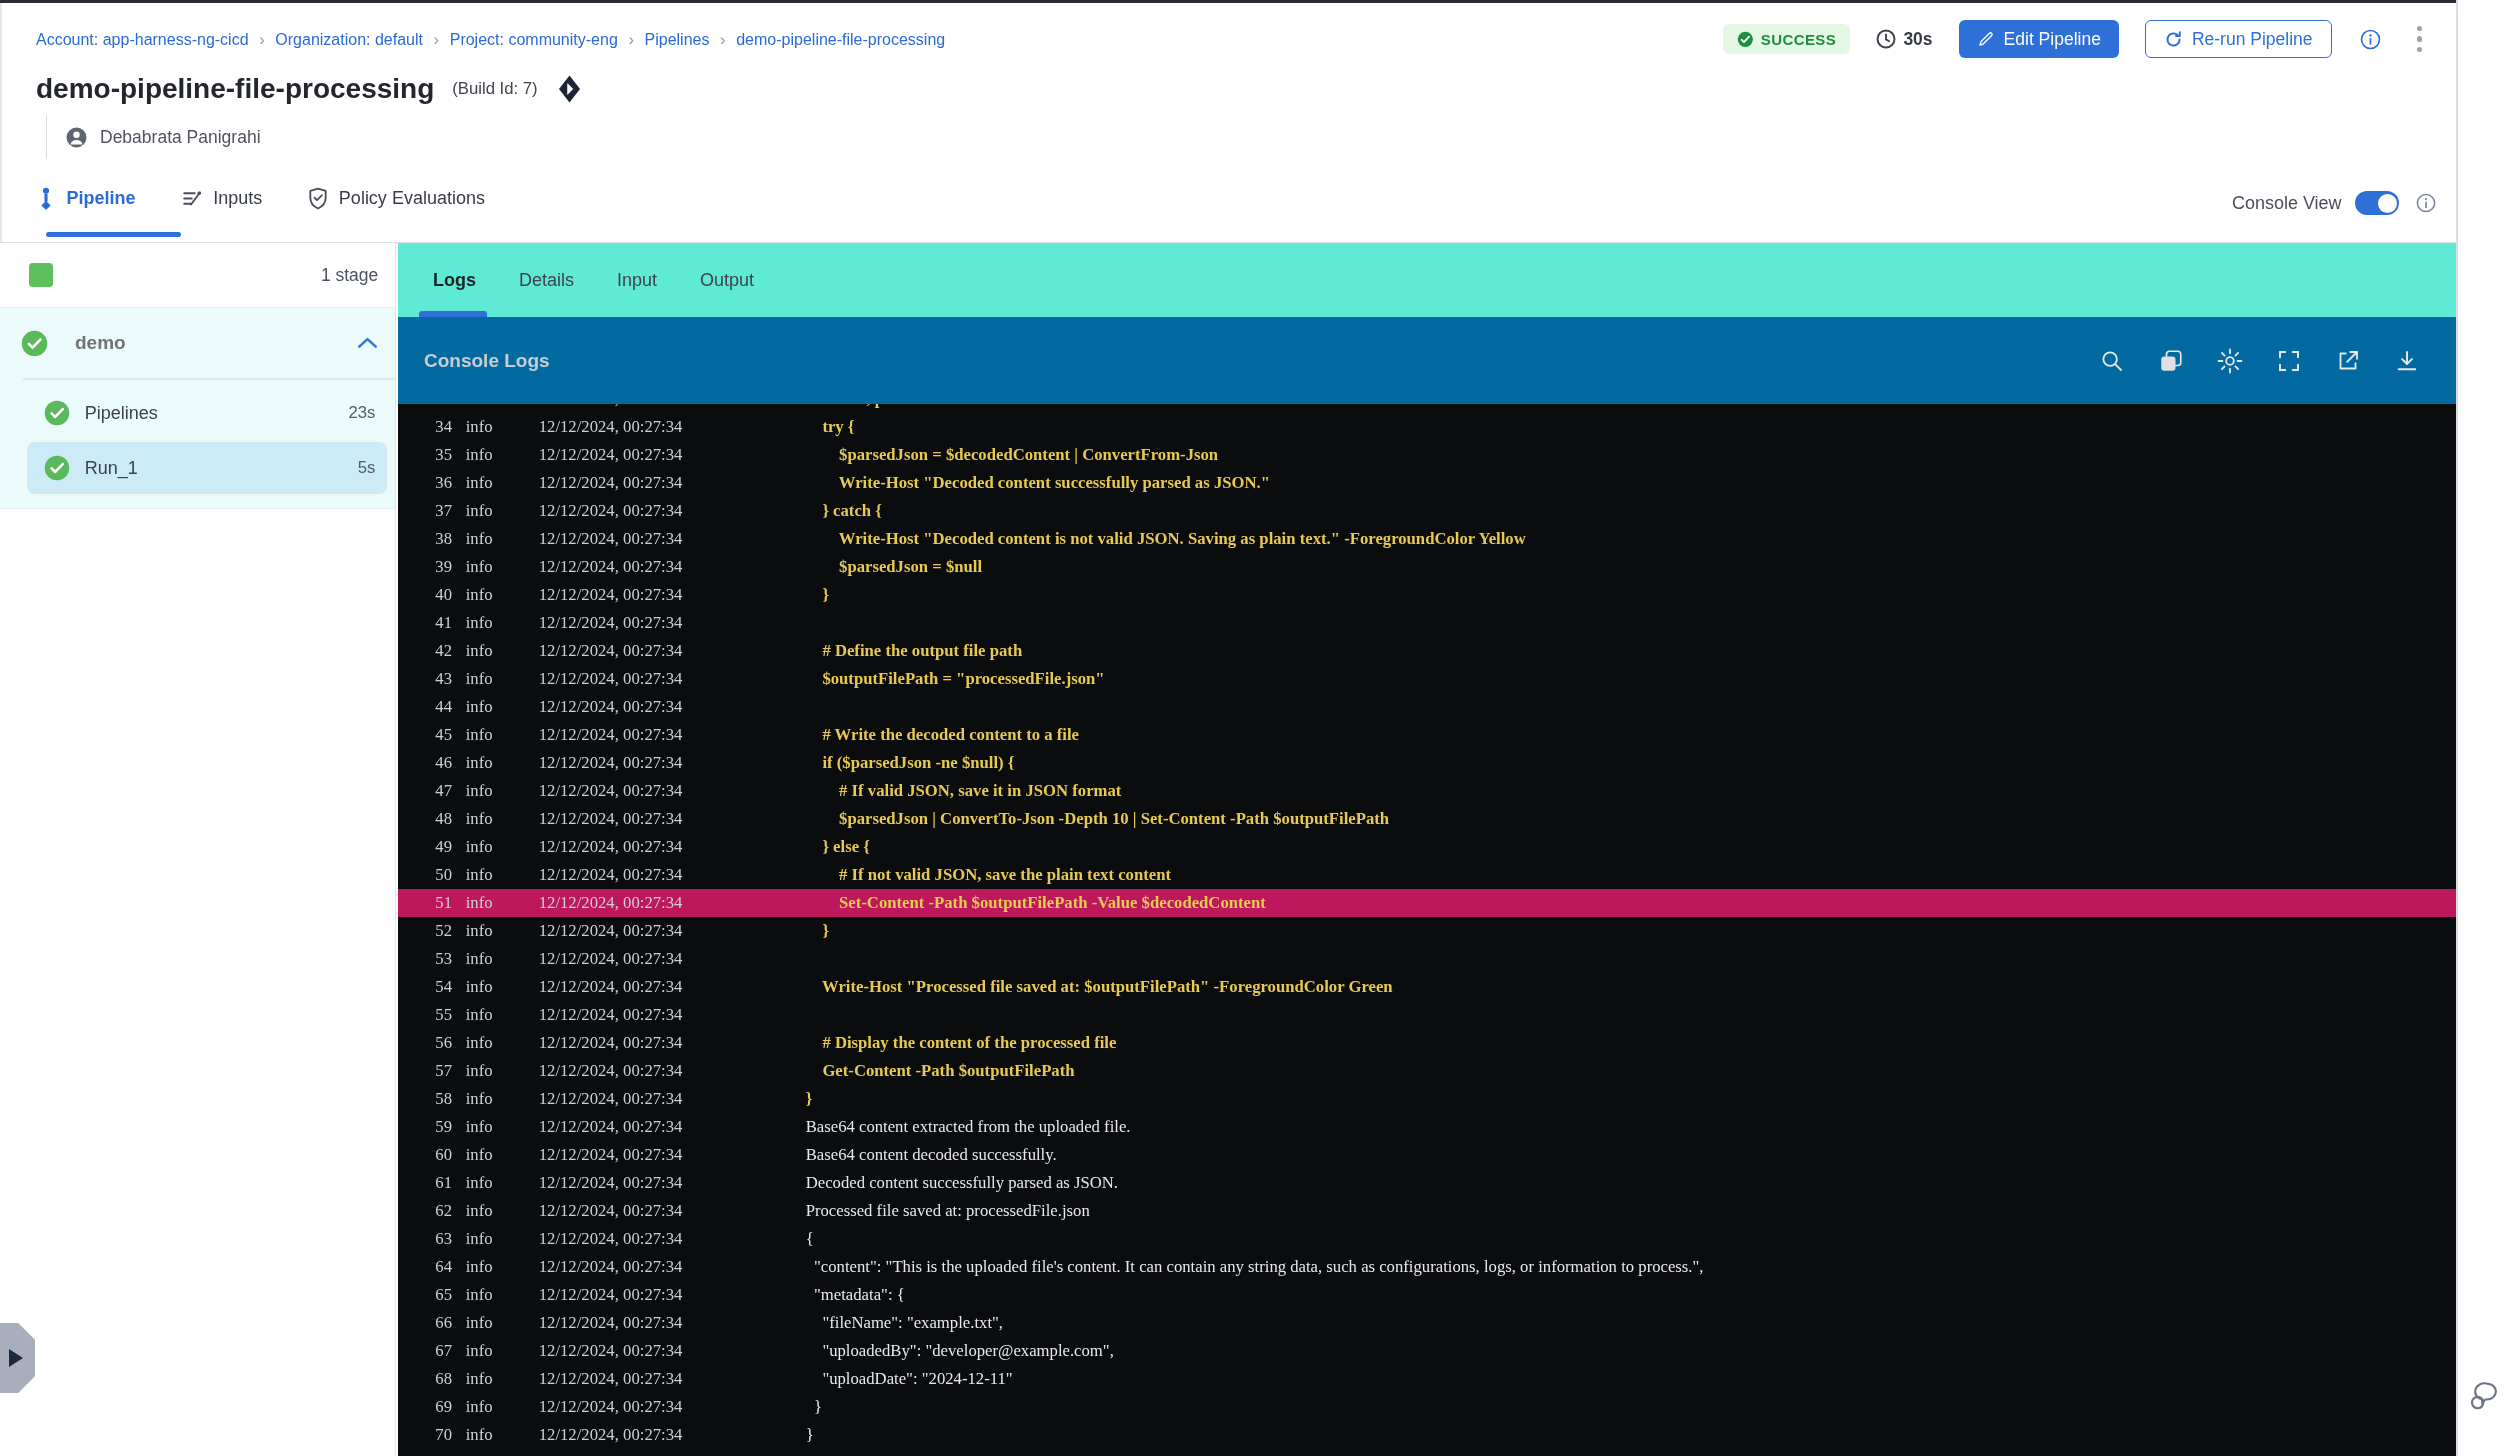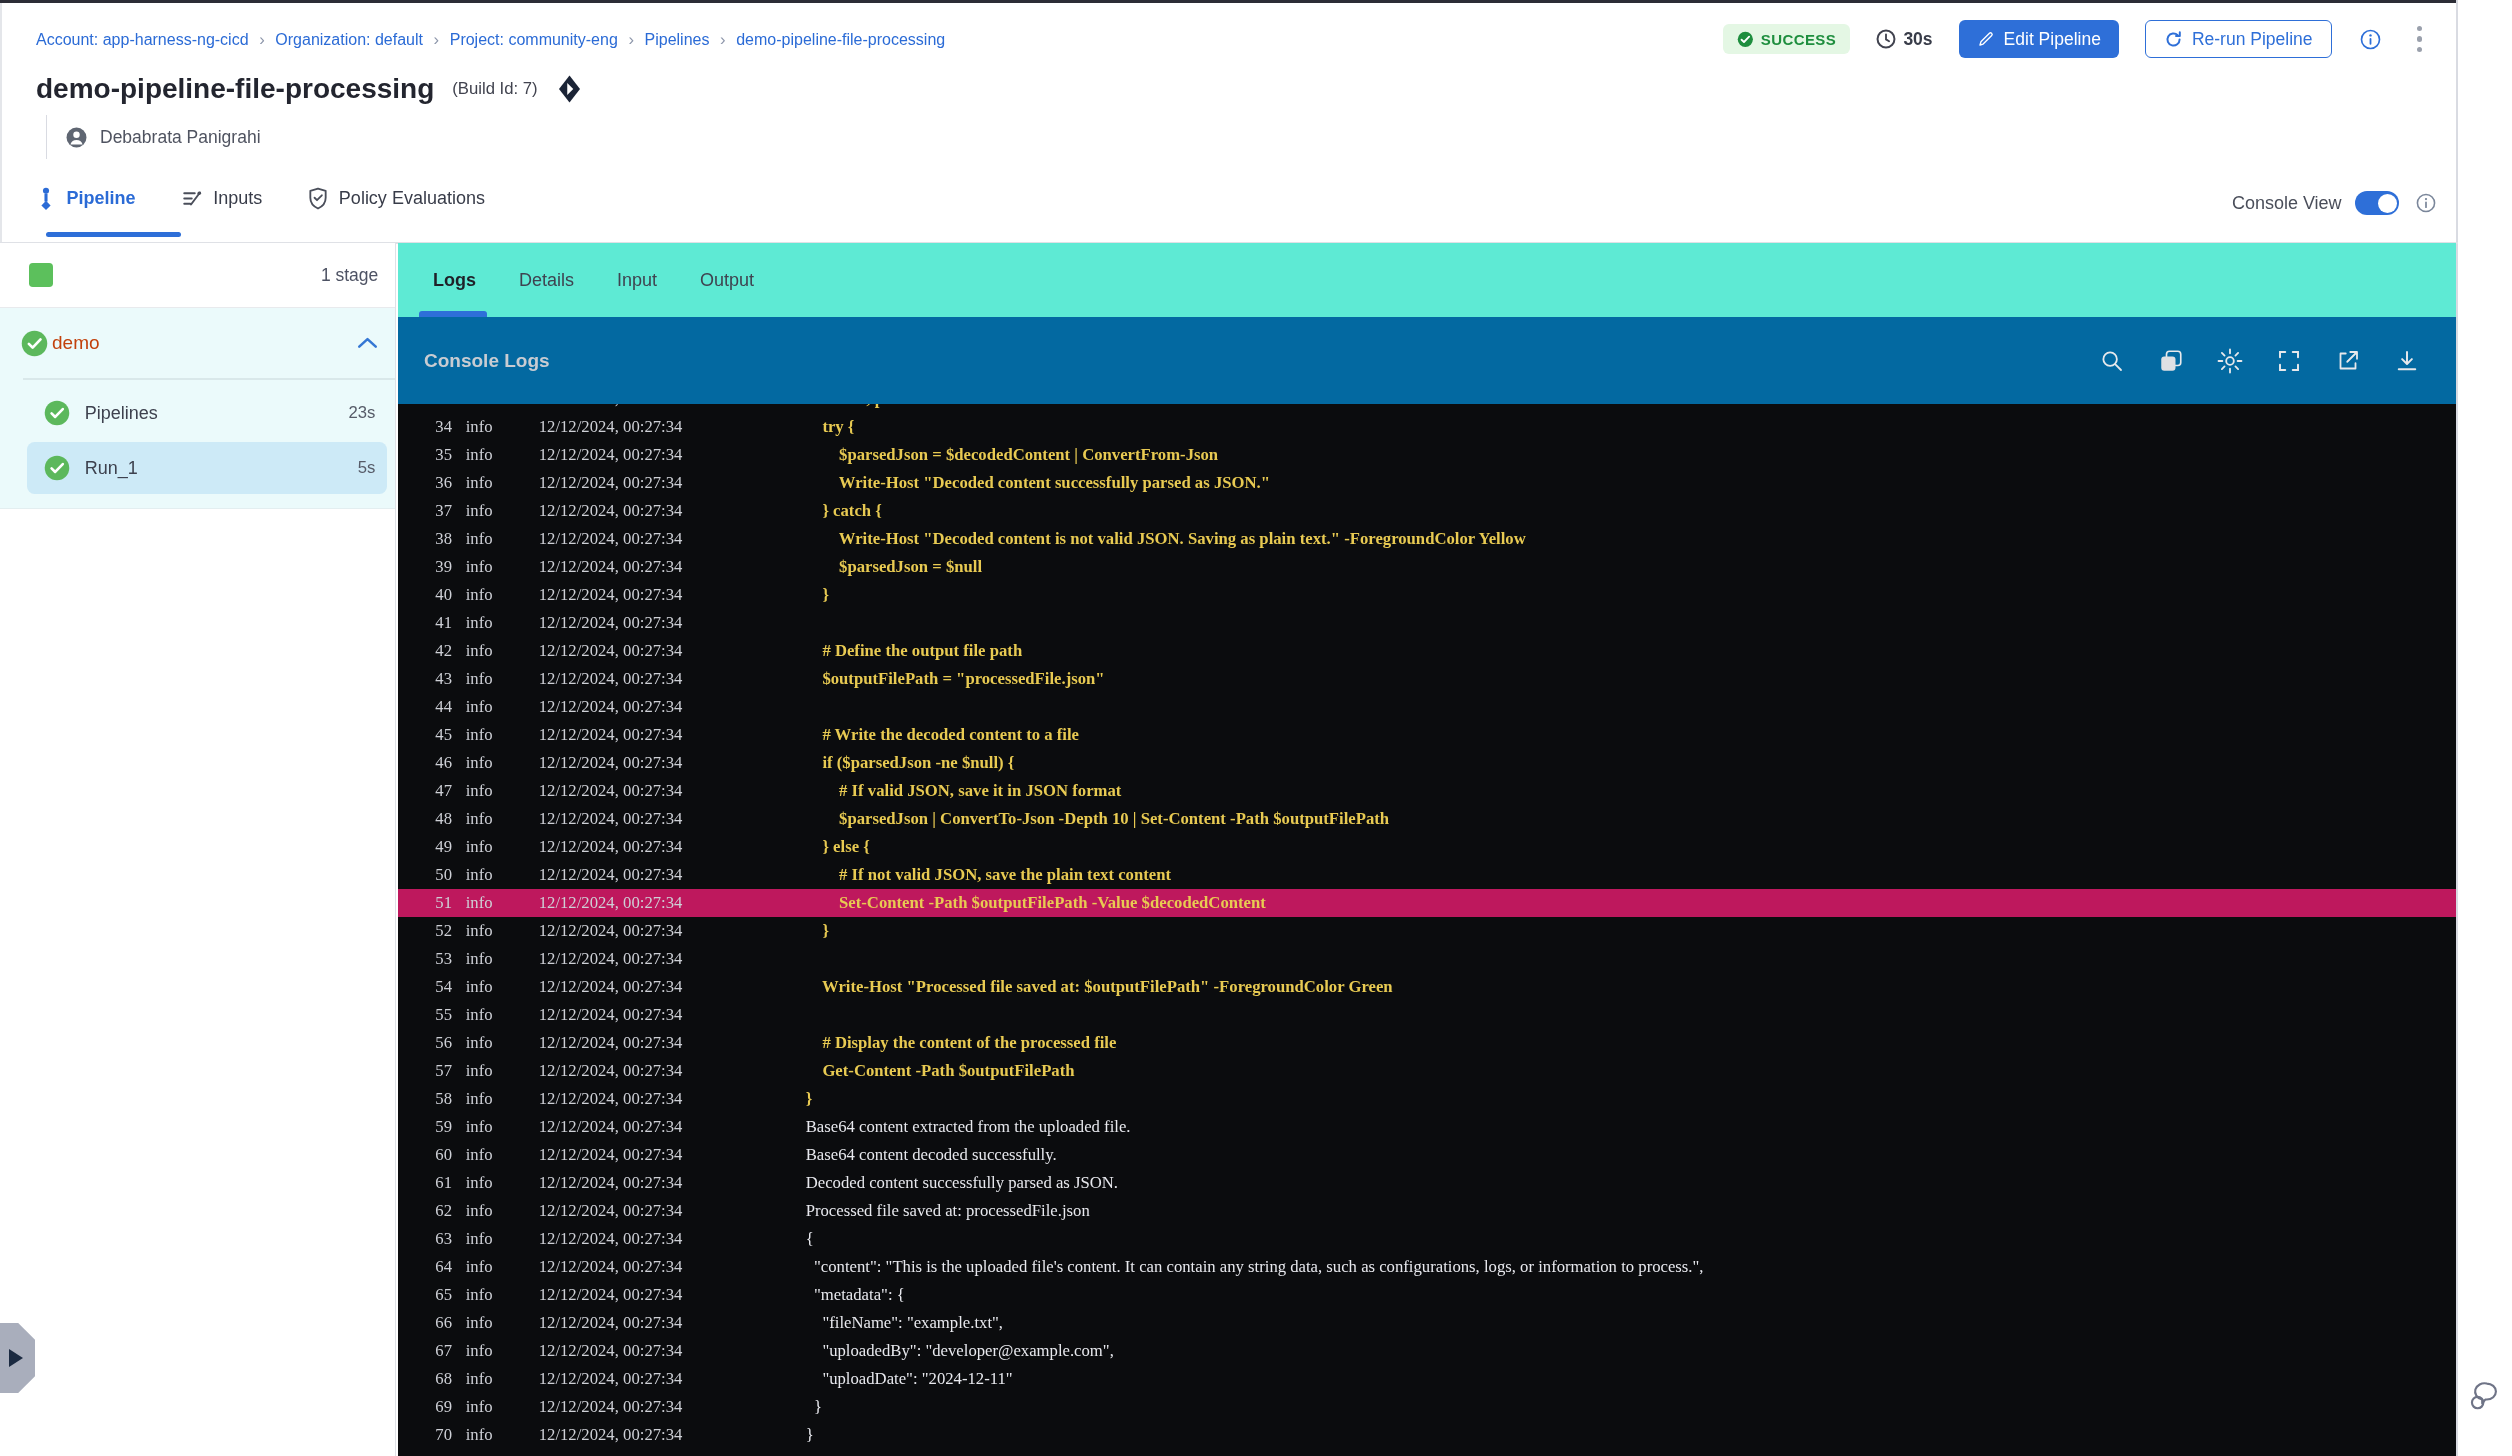--- a/index.html
+++ b/index.html
@@ -46,21 +46,21 @@
   .toggle .knob { position:absolute; right:2.3px; top:2.3px; width:19px; height:19px; border-radius:50%; background:#ffffff; }
   .tabbar-divider { position:absolute; left:0; top:242px; width:2458px; height:1.5px; background:#dfe1e6; }
 
   
   .sidebar { position:absolute; left:0; top:243px; width:396px; height:1214px; background:#ffffff; border-right:1.5px solid #dfe1e6; }
   .stage-row { position:relative; height:65px; display:flex; align-items:center; justify-content:space-between; padding:0 16.7px 0 29px; border-bottom:1.5px solid #e8eaed; }
   .stage-square { width:23.5px; height:23.5px; border-radius:3.8px; background:#5cc05c; }
   .stage-count { font-size:17.5px; color:#4d5263; }
   .stage-group { background:#ebfafb; padding-bottom:10.6px; border-bottom:1.5px solid #e3eef0; }
   .group-head { display:flex; align-items:center; height:70px; padding:0 16.7px 0 21px; cursor:pointer; }
-  .group-name { font-size:19px; color:#c2410c; font-weight:normal; margin-left:4px; flex:1; }
+  .group-name { font-size:19px; color:#737373; font-weight:bold; margin-left:27px; flex:1; }
   .group-inner-divider { height:1.5px; background:#d9e8ea; margin:0 0 7.6px 23px; }
   .step-row { display:flex; align-items:center; height:52px; margin:3px 7.6px 3px 27px; padding:0 12px 0 16.7px; border-radius:7.6px; cursor:pointer; }
   .step-row.selected { background:#cdeaf7; }
   .step-name { font-size:18px; color:#3d414e; margin-left:15px; flex:1; }
   .step-duration { font-size:16.7px; color:#565b68; }
 
   
   .console-tabs { position:absolute; left:398px; top:243px; width:2058px; height:74px; background:#5eead4; display:flex; align-items:center; gap:43px; padding-left:35px; }
   .console-tab { font-size:18px; color:#3f4350; cursor:pointer; }
   .console-tab.active { color:#1f2128; font-weight:bold; }

